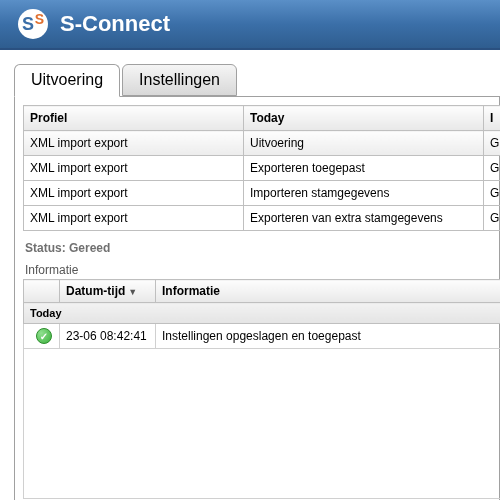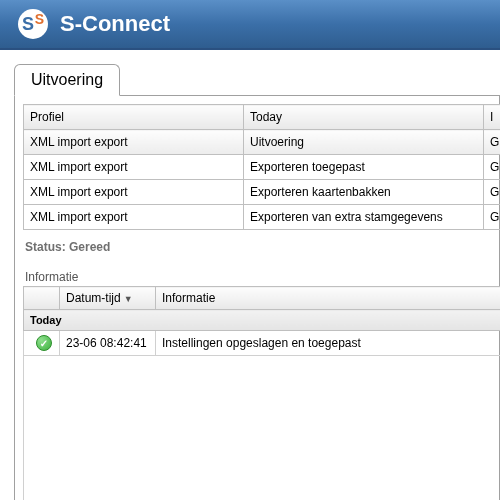--- a/index.html
+++ b/index.html
@@ -68,45 +68,45 @@
       width: 500px;
       font-size: 12px;
     }
     table.grid th, table.grid td {
       border: 1px solid #bfbfbf;
       padding: 5px 6px;
       text-align: left;
     }
     table.grid th {
       background: linear-gradient(to bottom, #fdfdfd, #e8e8e8);
-      font-weight: normal;
+      font-weight: bold;
     }
     table.grid tbody tr:first-child td {
       background: linear-gradient(to bottom, #fdfdfd, #ececec);
     }
     .status-line {
       font-size: 12px;
       color: #707070;
-      margin: 10px 0 16px 2px;
+      margin: 10px 0 8px 2px;
       font-weight: bold;
     }
     .section-label {
       font-size: 12px;
       color: #555;
       margin: 0 0 2px 2px;
     }
     table.info {
       border-collapse: collapse;
       width: 500px;
       font-size: 12px;
     }
     table.info th {
       border: 1px solid #bfbfbf;
       background: linear-gradient(to bottom, #fdfdfd, #e8e8e8);
-      font-weight: normal;
+      font-weight: bold;
       padding: 4px 6px;
       text-align: left;
     }
     table.info th.narrow { width: 36px; }
     table.info th.dt { width: 96px; }
     .sort-arrow { font-size: 9px; margin-left: 3px; color: #555; }
     .group-row td {
       background: linear-gradient(to bottom, #f2f2f2, #e4e4e4);
       font-weight: bold;
       padding: 4px 6px;
@@ -138,20 +138,21 @@
 <body>
 
 <div class="header">
   <div class="logo"></div>
   <div class="app-title">S-Connect</div>
 </div>
 
 <div class="content">
   <div class="tabs">
     <div class="tab active">Uitvoering</div>
+    <div class="tab">Instellingen</div>
   </div>
   <div class="panel">
 
     <table class="grid">
       <thead>
         <tr>
           <th style="width:220px">Profiel</th>
           <th style="width:240px">Today</th>
           <th>I</th>
         </tr>
@@ -162,21 +163,21 @@
           <td>Uitvoering</td>
           <td>G</td>
         </tr>
         <tr>
           <td>XML import export</td>
           <td>Exporteren toegepast</td>
           <td>G</td>
         </tr>
         <tr>
           <td>XML import export</td>
-          <td>Exporteren kaartenbakken</td>
+          <td>Importeren stamgegevens</td>
           <td>G</td>
         </tr>
         <tr>
           <td>XML import export</td>
           <td>Exporteren van extra stamgegevens</td>
           <td>G</td>
         </tr>
       </tbody>
     </table>
 

